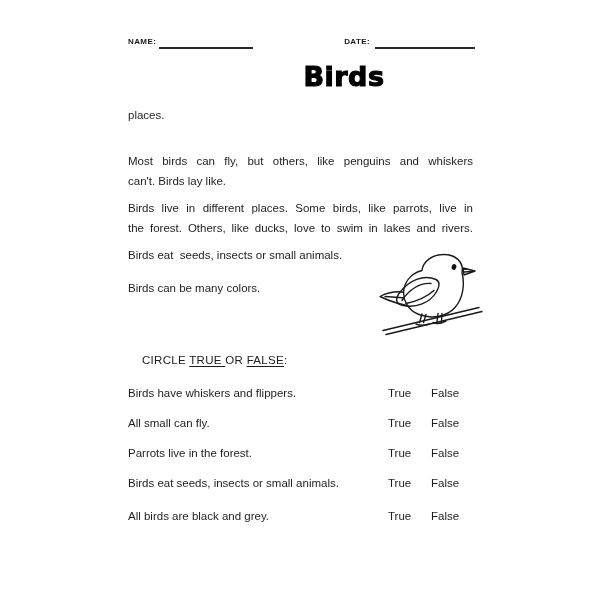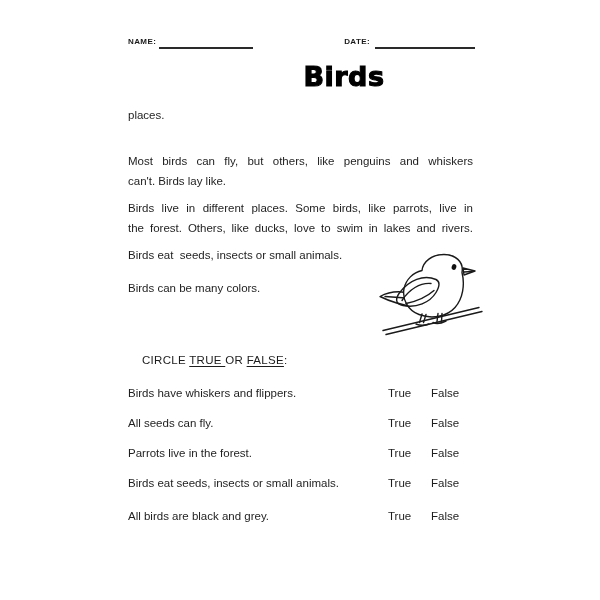--- a/index.html
+++ b/index.html
@@ -167,21 +167,21 @@
   </div>
 
   <div class="quiz-heading"><span>CIRCLE </span><span class="ul">TRUE </span><span>OR </span><span class="ul">FALSE</span><span>:</span></div>
 
   <div class="qrow" style="top:384px">
     <span class="stmt">Birds have whiskers and flippers.</span>
     <span class="tf t">True</span>
     <span class="tf f">False</span>
   </div>
   <div class="qrow" style="top:414px">
-    <span class="stmt">All seeds can fly.</span>
+    <span class="stmt">All small can fly.</span>
     <span class="tf t">True</span>
     <span class="tf f">False</span>
   </div>
   <div class="qrow" style="top:444px">
     <span class="stmt">Parrots live in the forest.</span>
     <span class="tf t">True</span>
     <span class="tf f">False</span>
   </div>
   <div class="qrow" style="top:474px">
     <span class="stmt">Birds eat seeds, insects or small animals.</span>

